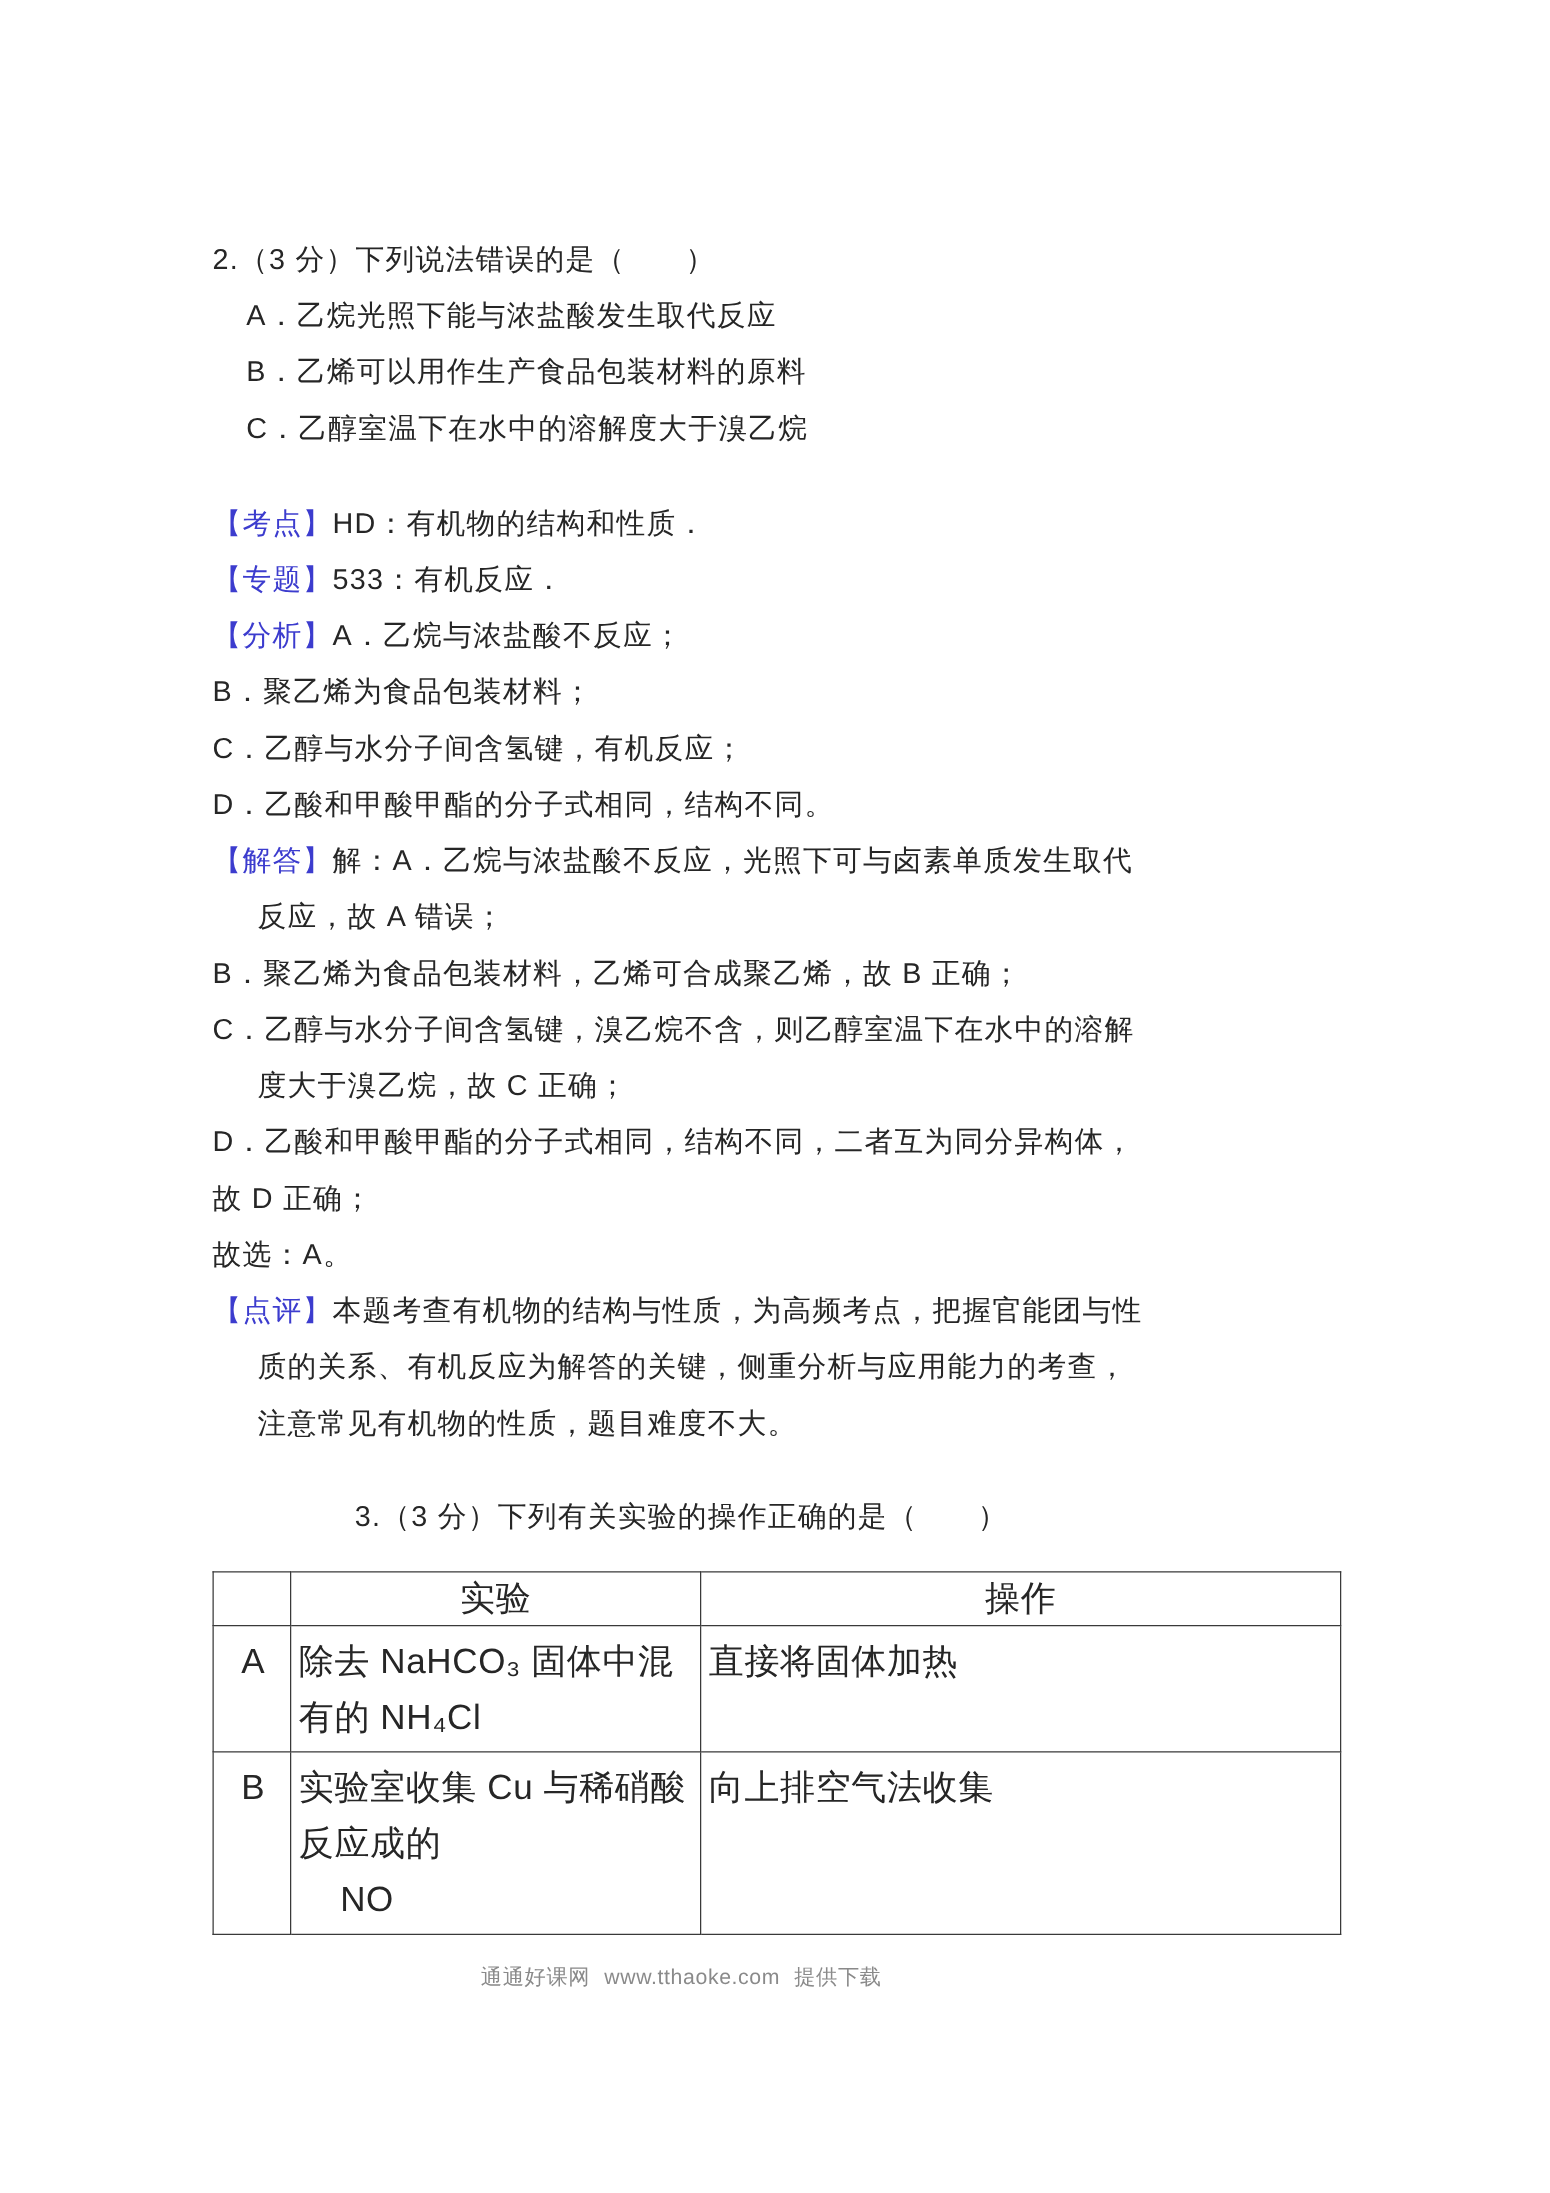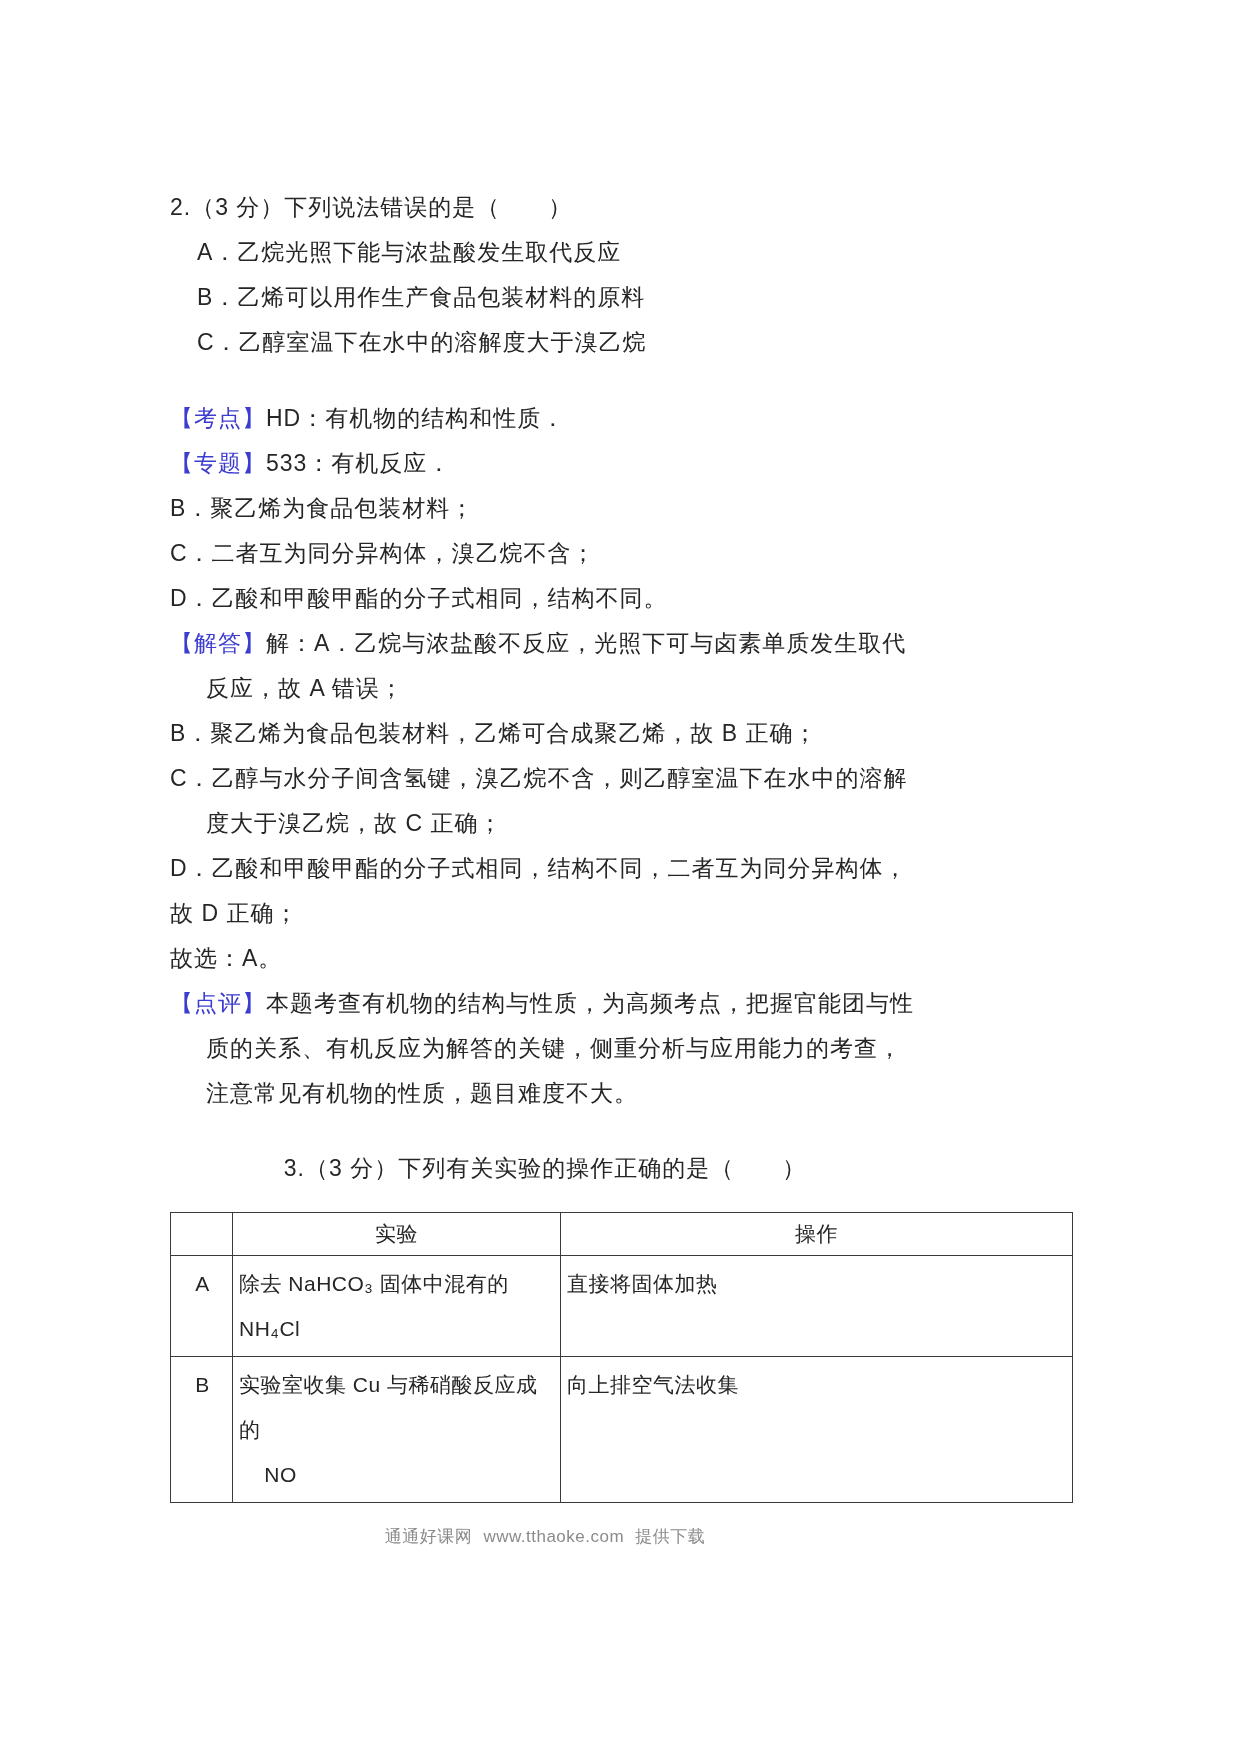--- a/index.html
+++ b/index.html
@@ -25,21 +25,21 @@
 
   table.exp-table {
     border-collapse:collapse;
     margin-top:21px;
     width:902px;
     table-layout:fixed;
   }
   table.exp-table th, table.exp-table td {
     border:1px solid #3a3a3a;
     font-weight:400;
-    font-size:21px;
+    font-size:28px;
     letter-spacing:0.5px;
     color:#262626;
     vertical-align:top;
   }
   table.exp-table th {
     text-align:center;
     height:43px;
     line-height:42px;
     padding:0 4px;
   }
@@ -69,22 +69,23 @@
   <section>
     <div class="ln">2.（3 分）下列说法错误的是（　　）</div>
     <div class="ln opt">A．乙烷光照下能与浓盐酸发生取代反应</div>
     <div class="ln opt">B．乙烯可以用作生产食品包装材料的原料</div>
     <div class="ln opt">C．乙醇室温下在水中的溶解度大于溴乙烷</div>
 
     <div class="ln hang sec-gap"><span class="lbl">【考点】</span><span>HD：有机物的结构和性质．</span></div>
 
     <div class="ln hang"><span class="lbl">【专题】</span><span>533：有机反应．</span></div>
 
+    <div class="ln hang"><span class="lbl">【分析】</span><span>A．乙烷与浓盐酸不反应；</span></div>
     <div class="ln">B．聚乙烯为食品包装材料；</div>
-    <div class="ln">C．二者互为同分异构体，溴乙烷不含；</div>
+    <div class="ln">C．乙醇与水分子间含氢键，有机反应；</div>
     <div class="ln">D．乙酸和甲酸甲酯的分子式相同，结构不同。</div>
 
     <div class="ln hang"><span class="lbl">【解答】</span><span>解：A．乙烷与浓盐酸不反应，光照下可与卤素单质发生取代反应，故 A 错误；</span></div>
     <div class="ln">B．聚乙烯为食品包装材料，乙烯可合成聚乙烯，故 B 正确；</div>
     <div class="ln hang">C．乙醇与水分子间含氢键，溴乙烷不含，则乙醇室温下在水中的溶解度大于溴乙烷，故 C 正确；</div>
     <div class="ln">D．乙酸和甲酸甲酯的分子式相同，结构不同，二者互为同分异构体，故 D 正确；</div>
     <div class="ln">故选：A。</div>
 
     <div class="ln hang"><span class="lbl">【点评】</span><span>本题考查有机物的结构与性质，为高频考点，把握官能团与性质的关系、有机反应为解答的关键，侧重分析与应用能力的考查，注意常见有机物的性质，题目难度不大。</span></div>
   </section>

